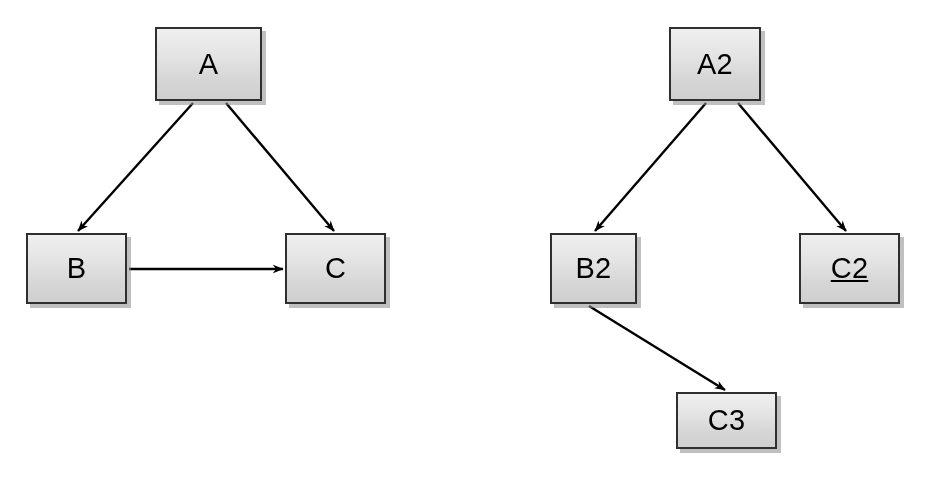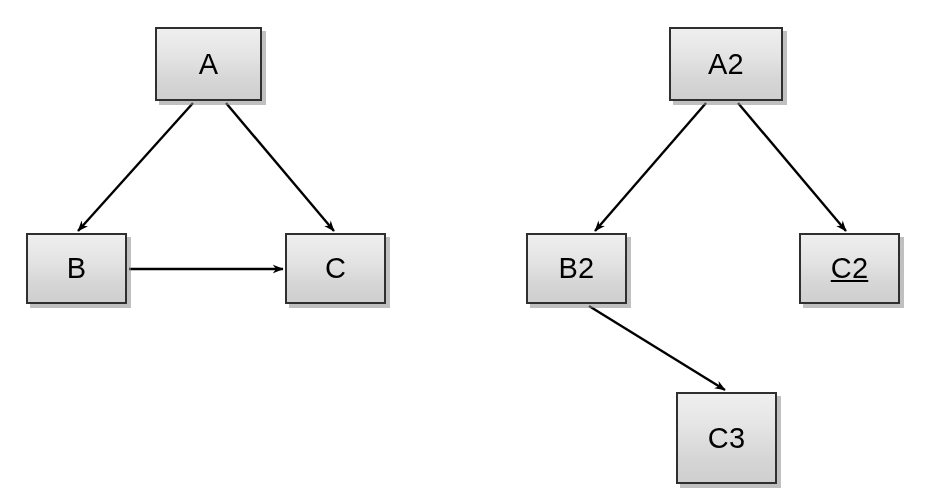--- a/index.html
+++ b/index.html
@@ -70,27 +70,27 @@
   <div id="nodes-group">
       <div class="node" style="left: 155px; top: 27px; width: 107px; height: 74px;">
         <span class="node-label">A</span>
       </div>
       <div class="node" style="left: 26px; top: 233px; width: 101px; height: 71px;">
         <span class="node-label">B</span>
       </div>
       <div class="node" style="left: 285px; top: 233px; width: 101px; height: 71px;">
         <span class="node-label">C</span>
       </div>
-      <div class="node" style="left: 669px; top: 27px; width: 114px; height: 74px;">
+      <div class="node" style="left: 669px; top: 27px; width: 92px; height: 74px;">
         <span class="node-label">A2</span>
       </div>
-      <div class="node" style="left: 526px; top: 233px; width: 101px; height: 71px;">
+      <div class="node" style="left: 550px; top: 233px; width: 87px; height: 71px;">
         <span class="node-label">B2</span>
       </div>
       <div class="node" style="left: 799px; top: 233px; width: 101px; height: 71px; text-decoration: underline;">
         <span class="node-label">C2</span>
       </div>
-      <div class="node" style="left: 676px; top: 392px; width: 101px; height: 92px;">
+      <div class="node" style="left: 676px; top: 392px; width: 101px; height: 57px;">
         <span class="node-label">C3</span>
       </div>
     </div>
 
 </div>
 
 </body></html>

